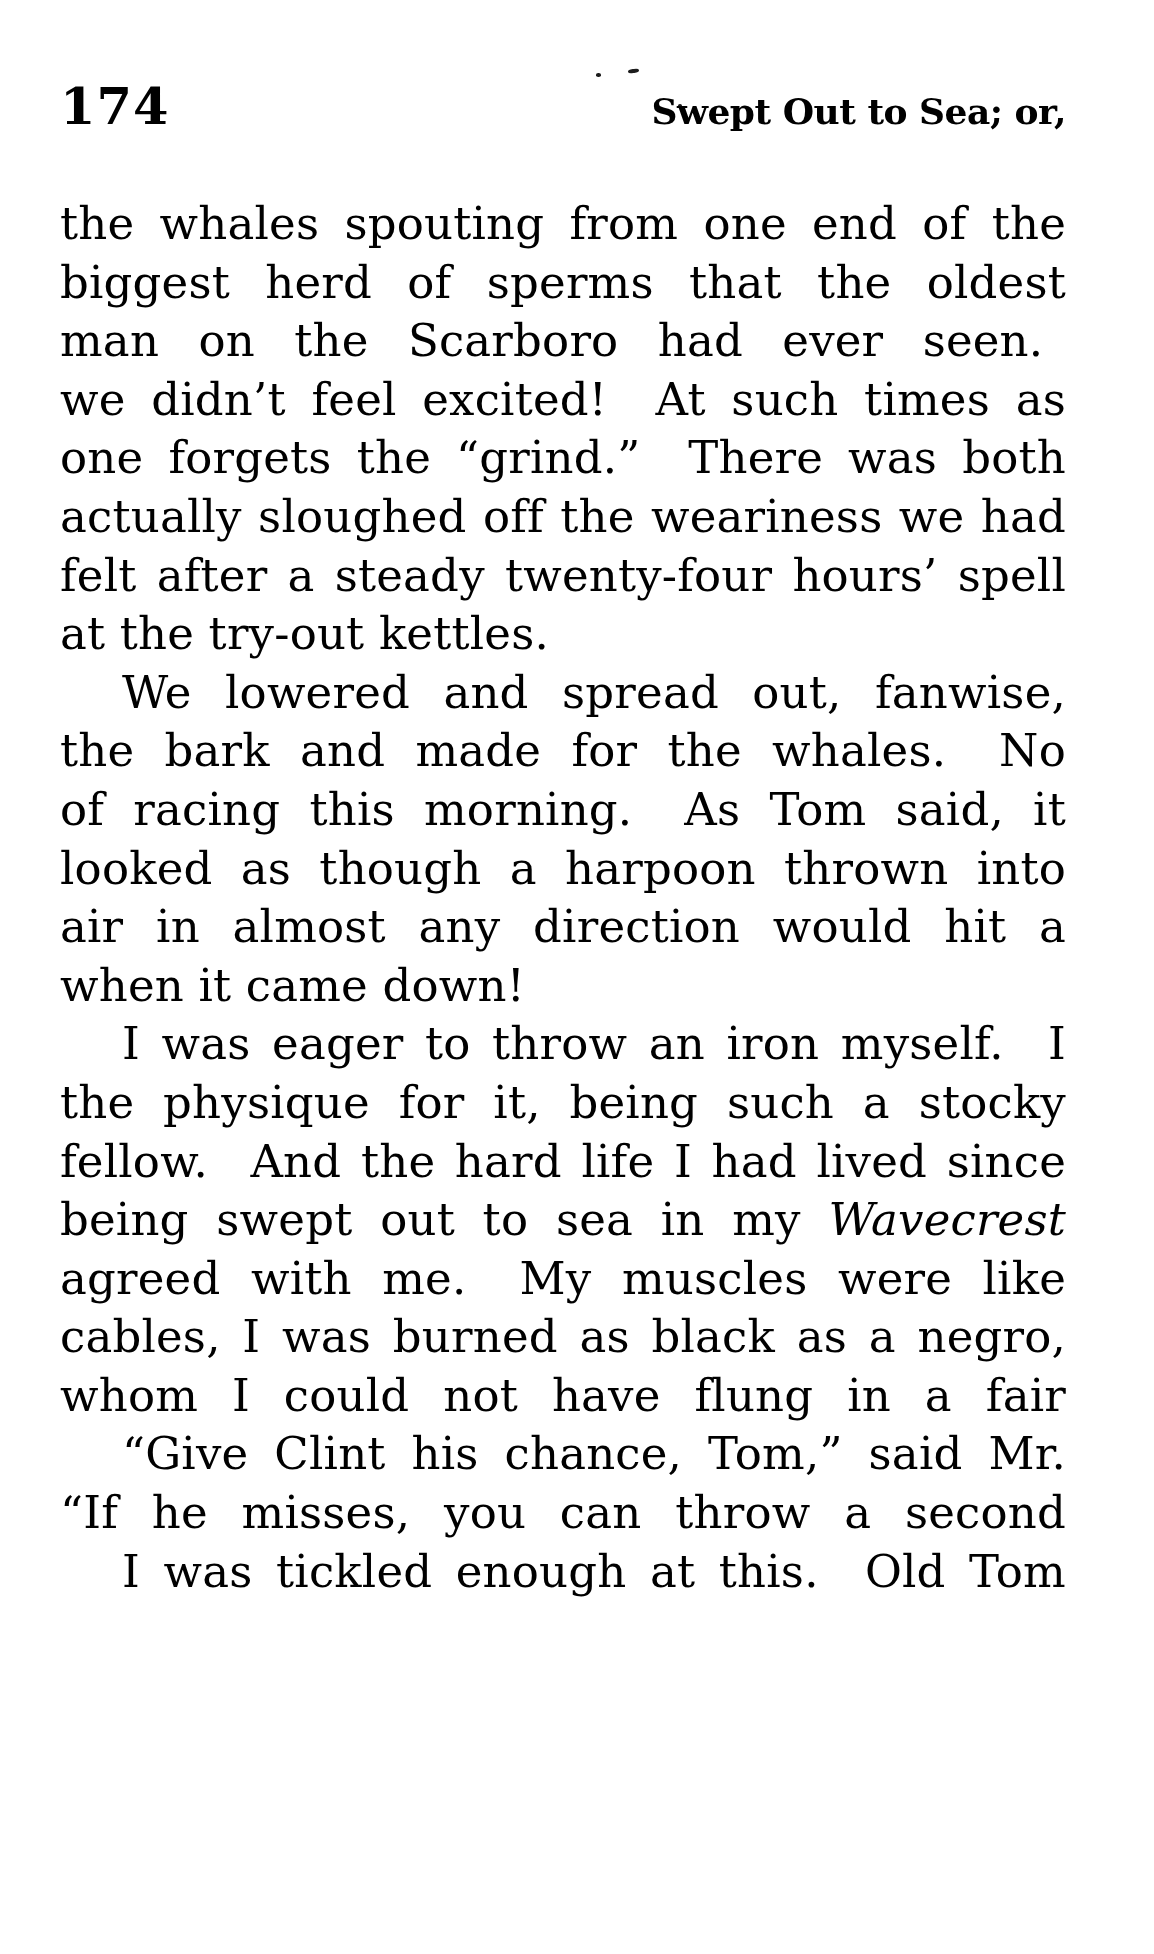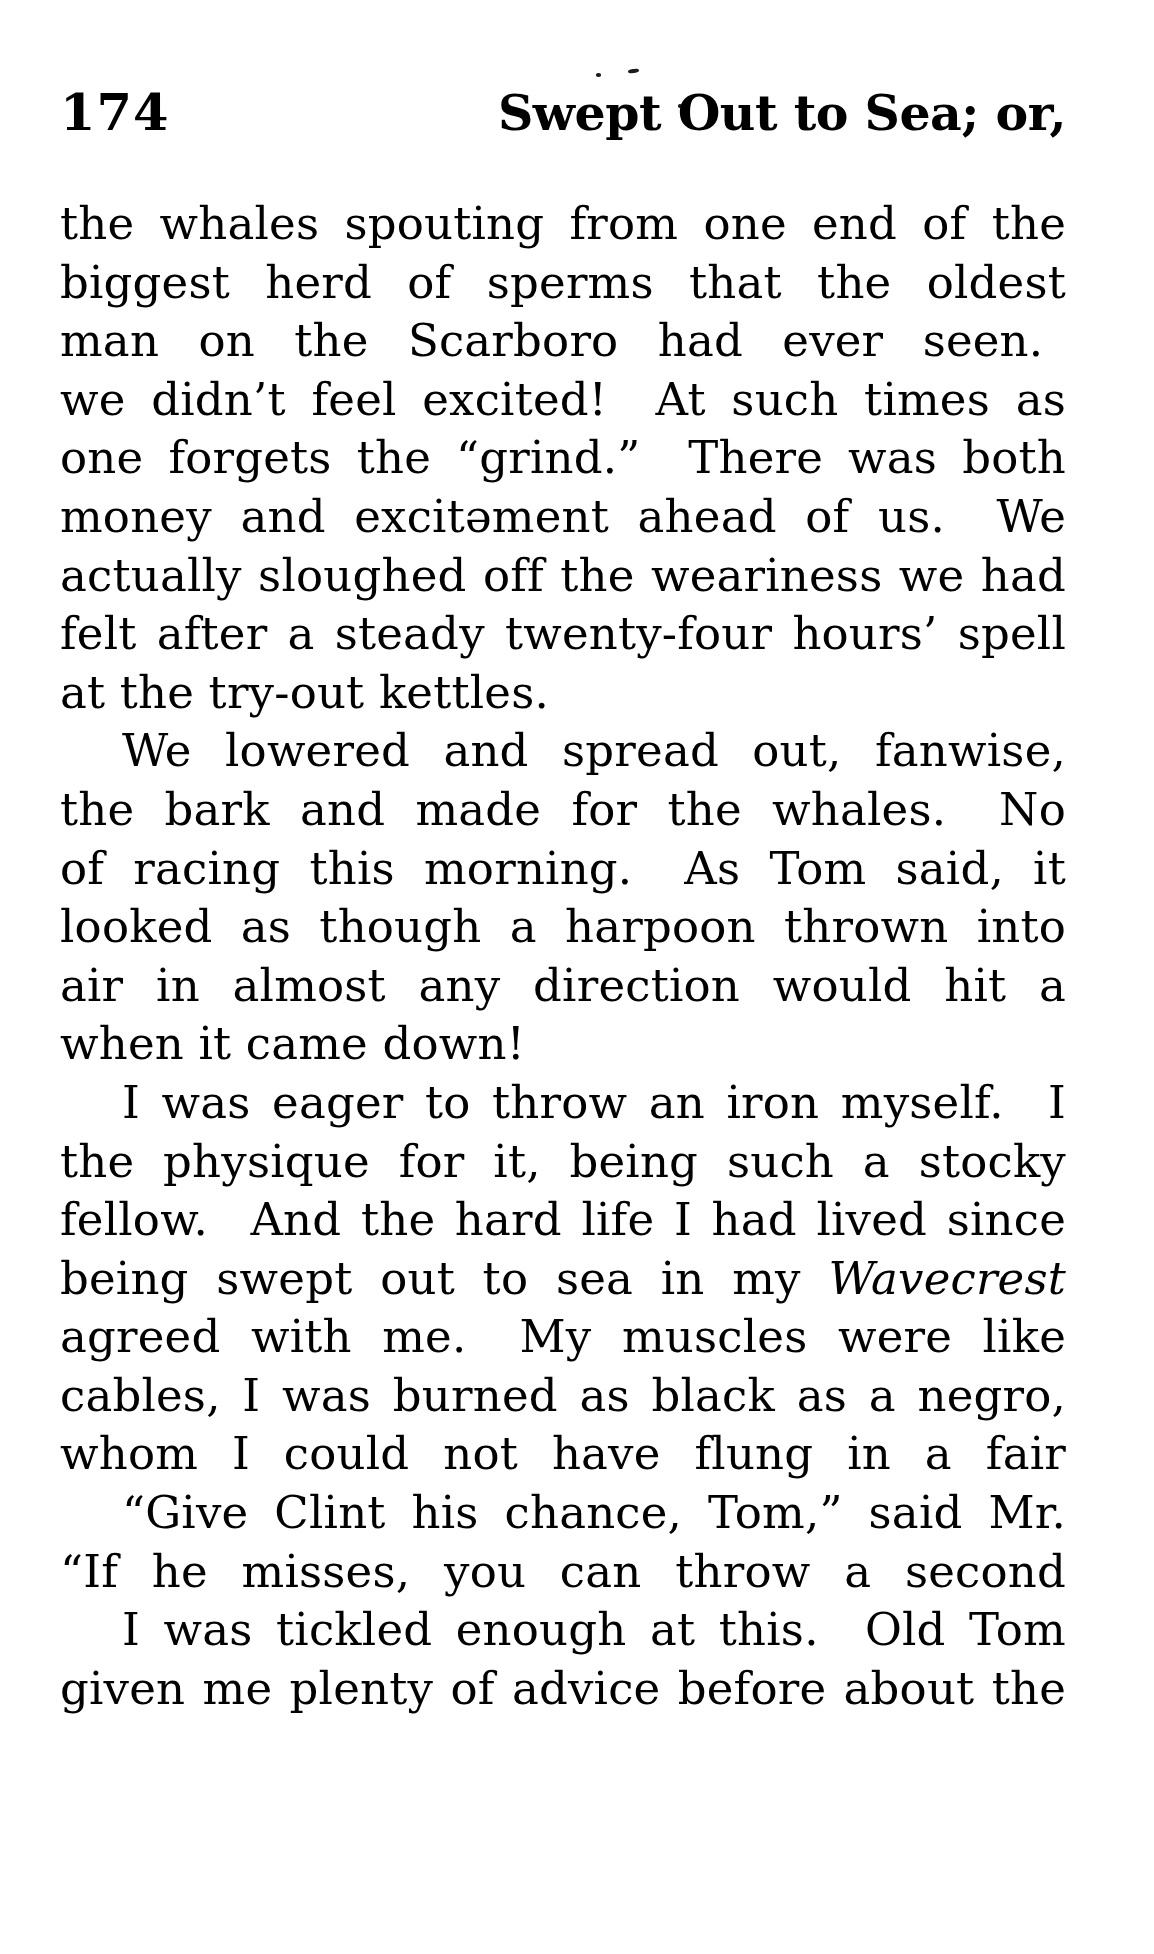--- a/index.html
+++ b/index.html
@@ -20,21 +20,21 @@
     top: 76px;
     left: 60px;
     width: 1006px;
     display: flex;
     justify-content: space-between;
     align-items: baseline;
     font-weight: bold;
     white-space: nowrap;
   }
   .folio { font-size: 51px; letter-spacing: 1px; }
-  .running-title { font-size: 49px; letter-spacing: -0.5px; margin-top: 8px; }
+  .running-title { font-size: 36px; letter-spacing: -0.5px; margin-top: 8px; }
 
   
   .text-block {
     position: absolute;
     top: 195px;
     left: 60px;
     width: 1006px;
     font-size: 45px;
     line-height: 58.6px;
     letter-spacing: 0.2px;
@@ -73,36 +73,34 @@
     <span class="folio">174</span>
     <span class="running-title">Swept Out to Sea; or,</span>
   </header>
 
   <main class="text-block">
       <div class="line"><span>the whales spouting from one end of the sky-</span></div>
       <div class="line"><span>biggest herd of sperms that the oldest whale-</span></div>
       <div class="line"><span>man on the Scarboro had ever seen.  Maybe</span></div>
       <div class="line"><span>we didn’t feel excited!  At such times as this</span></div>
       <div class="line"><span>one forgets the “grind.”  There was both</span></div>
-      <div class="line"><span>money and excitǝment ahead of us.  We</span></div>
       <div class="line"><span>actually sloughed off the weariness we had</span></div>
       <div class="line"><span>felt after a steady twenty-four hours’ spell</span></div>
       <div class="line short"><span>at the try-out kettles.</span></div>
       <div class="line first"><span>We lowered and spread out, fanwise, from</span></div>
       <div class="line"><span>the bark and made for the whales.  No need</span></div>
       <div class="line"><span>of racing this morning.  As Tom said, it</span></div>
       <div class="line"><span>looked as though a harpoon thrown into the</span></div>
       <div class="line"><span>air in almost any direction would hit a whale</span></div>
       <div class="line short"><span>when it came down!</span></div>
       <div class="line first"><span>I was eager to throw an iron myself.  I had</span></div>
       <div class="line"><span>the physique for it, being such a stocky</span></div>
       <div class="line"><span>fellow.  And the hard life I had lived since</span></div>
       <div class="line"><span>being swept out to sea in my </span><span class="italic">Wavecrest</span></div>
       <div class="line"><span>agreed with me.  My muscles were like wire</span></div>
       <div class="line"><span>cables, I was burned as black as a negro, and</span></div>
       <div class="line"><span>whom I could not have flung in a fair wrestle.</span></div>
       <div class="line first"><span>“Give Clint his chance, Tom,” said Mr.</span></div>
       <div class="line"><span>“If he misses, you can throw a second iron.”</span></div>
       <div class="line first"><span>I was tickled enough at this.  Old Tom had</span></div>
-      <div class="line"><span>given me plenty of advice before about the</span></div>
     </main>
 
 </div>
 
 </body></html>

